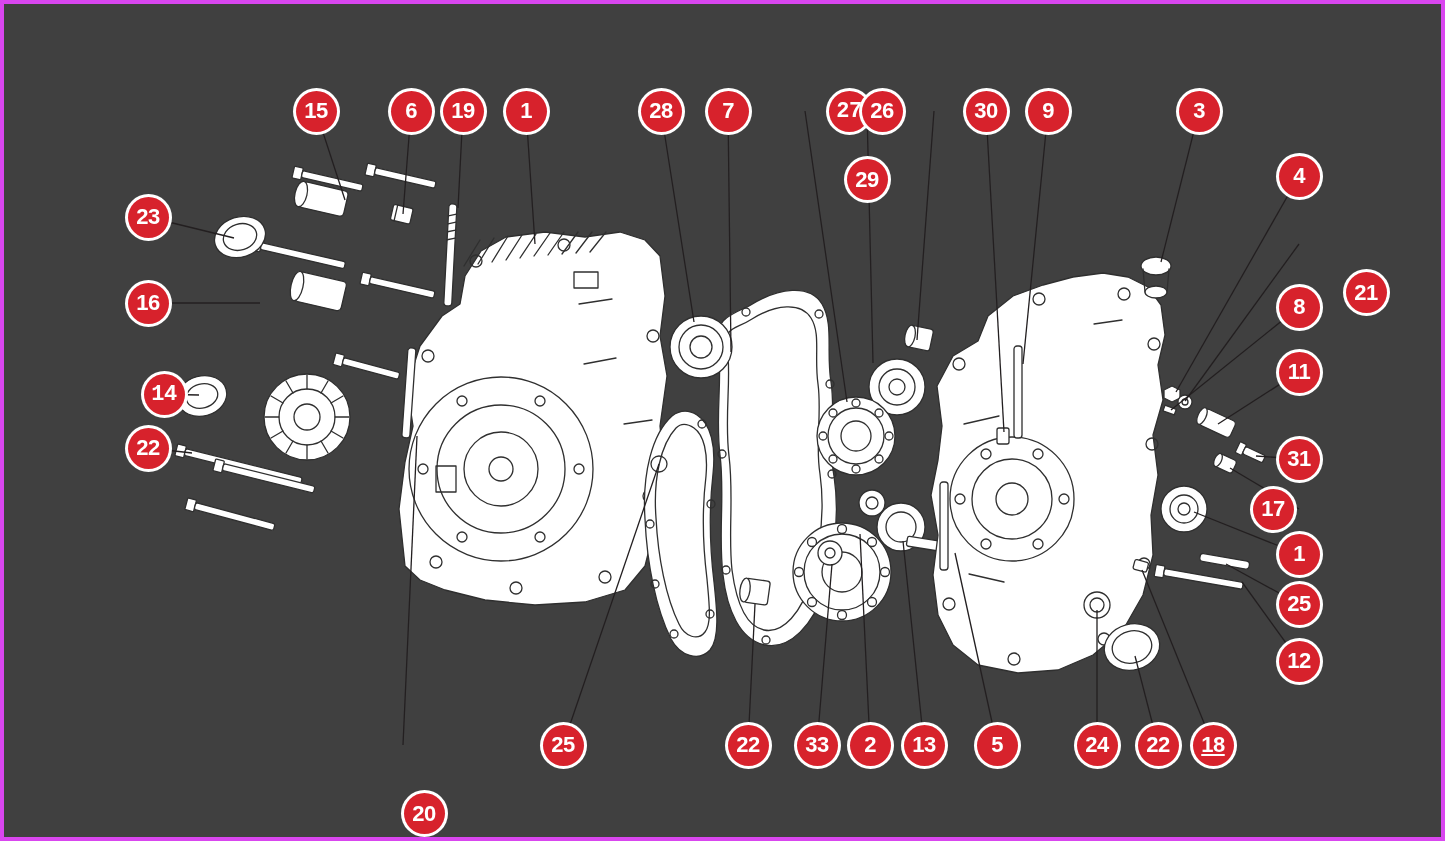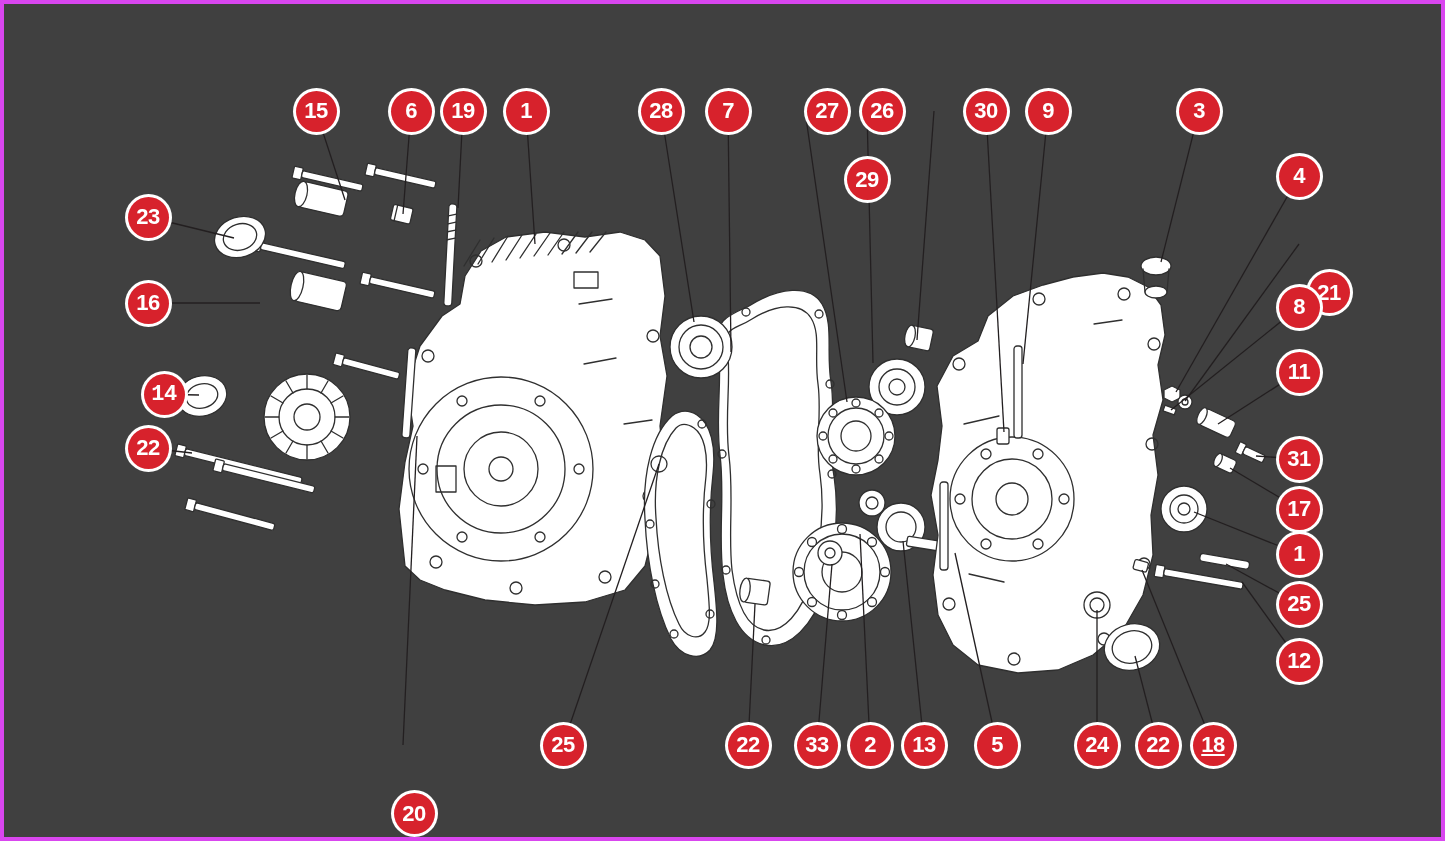--- a/index.html
+++ b/index.html
@@ -332,40 +332,40 @@
       <line x1="1209" y1="741" x2="1138" y2="566"></line>
     </svg>
 
   <div class="callout-layer" data-name="callout-layer">
       <div class="badge" data-name="callout-badge-15" style="left: 312px; top: 107px;">15</div>
       <div class="badge" data-name="callout-badge-6" style="left: 407px; top: 107px;">6</div>
       <div class="badge" data-name="callout-badge-19" style="left: 459px; top: 107px;">19</div>
       <div class="badge" data-name="callout-badge-10" style="left: 522px; top: 107px;">1</div>
       <div class="badge" data-name="callout-badge-28" style="left: 657px; top: 107px;">28</div>
       <div class="badge" data-name="callout-badge-7" style="left: 724px; top: 107px;">7</div>
-      <div class="badge" data-name="callout-badge-27" style="left: 823px; top: 107px;">27</div>
+      <div class="badge" data-name="callout-badge-27" style="left: 845px; top: 107px; font-family: Liberation Mono, monospace;">27</div>
       <div class="badge" data-name="callout-badge-29" style="left: 863px; top: 107px; margin-top: 48px;">29</div>
       <div class="badge" data-name="callout-badge-26" style="left: 878px; top: 107px;">26</div>
       <div class="badge" data-name="callout-badge-30" style="left: 982px; top: 107px;">30</div>
       <div class="badge" data-name="callout-badge-9" style="left: 1044px; top: 107px;">9</div>
       <div class="badge" data-name="callout-badge-3" style="left: 1195px; top: 107px;">3</div>
       <div class="badge" data-name="callout-badge-4" style="left: 1295px; top: 172px;">4</div>
-      <div class="badge" data-name="callout-badge-21" style="left: 1325px; top: 240px; margin-top: 28px;">21</div>
+      <div class="badge" data-name="callout-badge-21" style="left: 1362px; top: 240px; margin-top: 28px;">21</div>
       <div class="badge" data-name="callout-badge-8" style="left: 1295px; top: 303px;">8</div>
       <div class="badge" data-name="callout-badge-11" style="left: 1295px; top: 368px;">11</div>
       <div class="badge" data-name="callout-badge-31" style="left: 1295px; top: 455px;">31</div>
-      <div class="badge" data-name="callout-badge-17" style="left: 1295px; top: 505px;">17</div>
+      <div class="badge" data-name="callout-badge-17" style="left: 1269px; top: 505px;">17</div>
       <div class="badge" data-name="callout-badge-1" style="left: 1295px; top: 550px;">1</div>
       <div class="badge" data-name="callout-badge-25" style="left: 1295px; top: 600px;">25</div>
       <div class="badge" data-name="callout-badge-12" style="left: 1295px; top: 657px;">12</div>
       <div class="badge" data-name="callout-badge-23" style="left: 144px; top: 213px;">23</div>
       <div class="badge" data-name="callout-badge-16" style="left: 144px; top: 299px;">16</div>
       <div class="badge" data-name="callout-badge-14" style="left: 160px; top: 390px; font-family: Liberation Mono, monospace;">14</div>
       <div class="badge" data-name="callout-badge-22" style="left: 144px; top: 444px;">22</div>
-      <div class="badge" data-name="callout-badge-20" style="left: 410px; top: 741px; margin-top: 48px;">20</div>
+      <div class="badge" data-name="callout-badge-20" style="left: 420px; top: 741px; margin-top: 48px;">20</div>
       <div class="badge" data-name="callout-badge-25" style="left: 559px; top: 741px;">25</div>
       <div class="badge" data-name="callout-badge-22" style="left: 744px; top: 741px;">22</div>
       <div class="badge" data-name="callout-badge-33" style="left: 813px; top: 741px;">33</div>
       <div class="badge" data-name="callout-badge-2" style="left: 866px; top: 741px;">2</div>
       <div class="badge" data-name="callout-badge-13" style="left: 920px; top: 741px;">13</div>
       <div class="badge" data-name="callout-badge-5" style="left: 993px; top: 741px;">5</div>
       <div class="badge" data-name="callout-badge-24" style="left: 1093px; top: 741px;">24</div>
       <div class="badge" data-name="callout-badge-22" style="left: 1154px; top: 741px;">22</div>
       <div class="badge" data-name="callout-badge-18" style="left: 1209px; top: 741px; text-decoration: underline;">18</div>
     </div>

